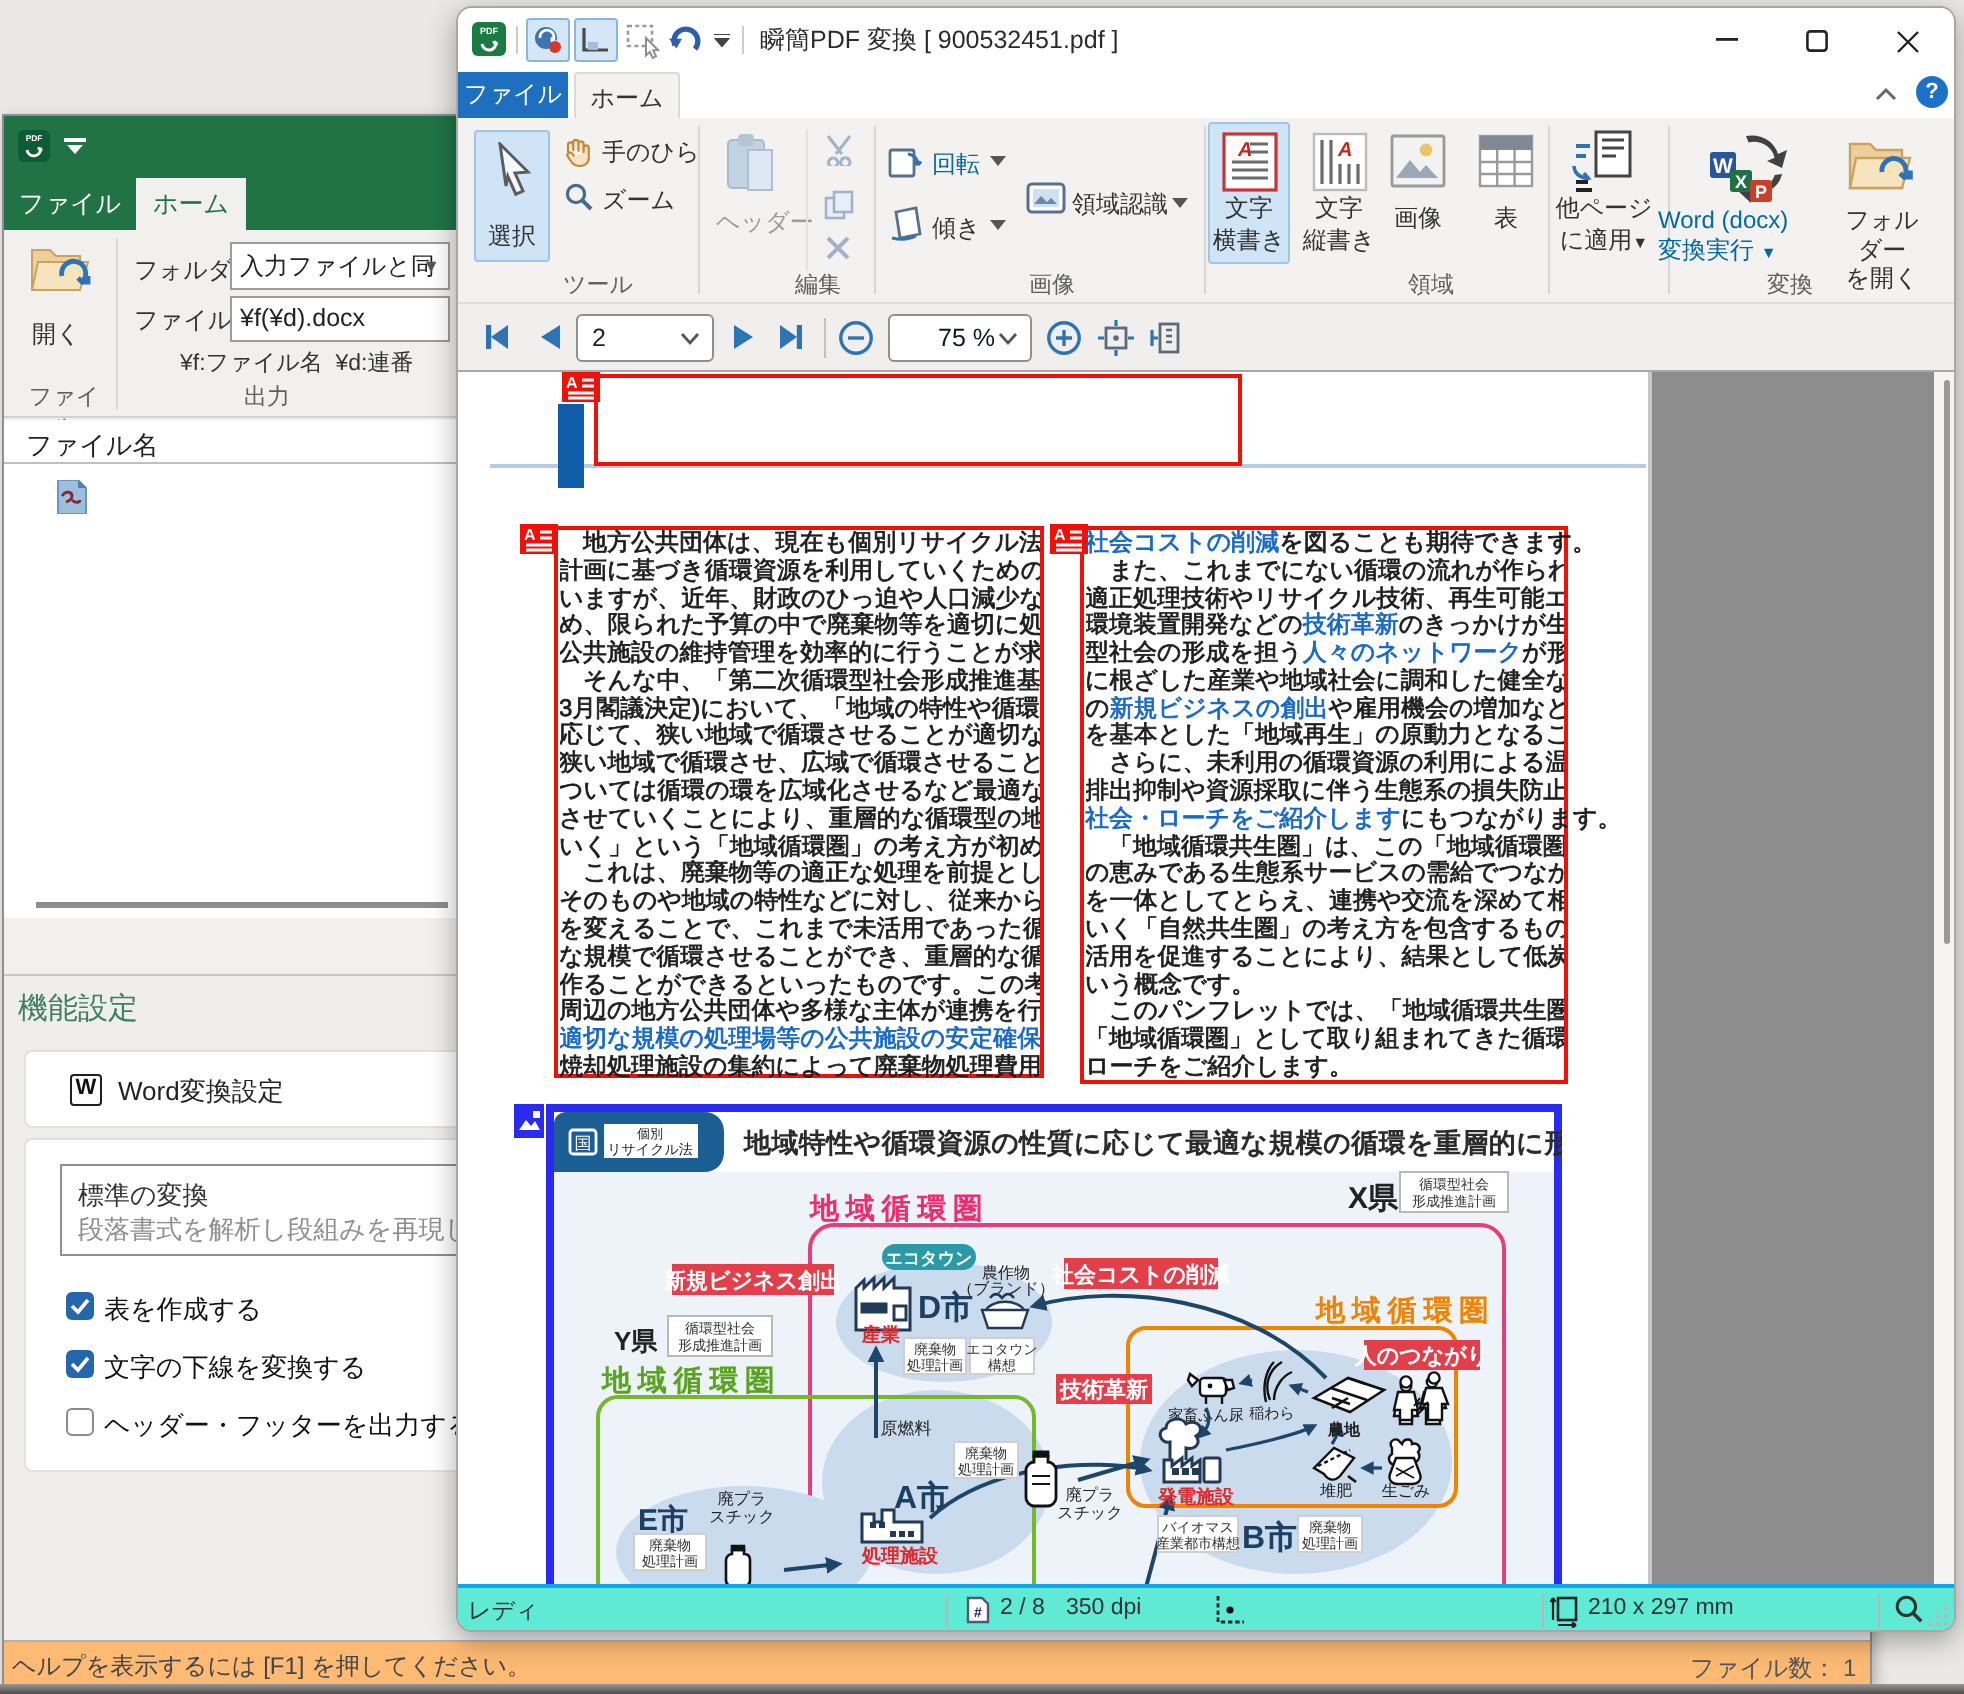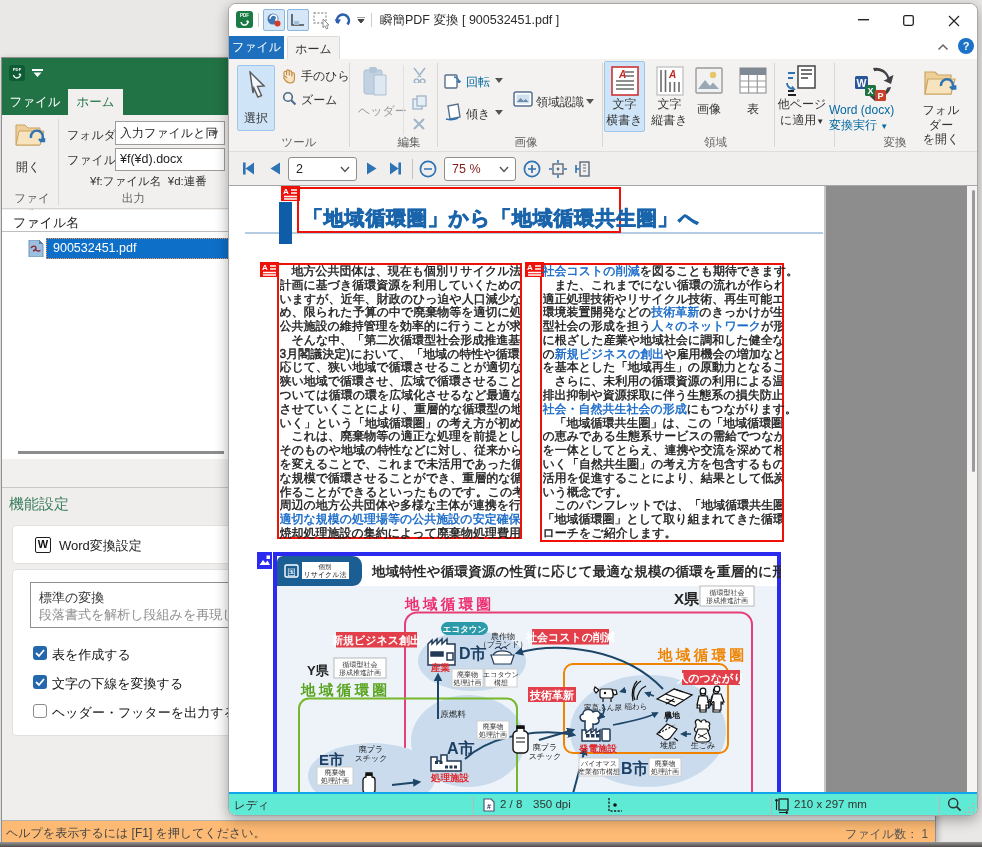--- a/index.html
+++ b/index.html
@@ -85,21 +85,20 @@
     <div id="bglisthead">
         <span style="position:absolute;left:11px;top:4px">ファイル名</span>
       </div>
     <div class="abs" style="left:26px;top:30px;width:16px;height:17px">
       <svg width="16" height="17" viewBox="0 0 16 17">
           <path d="M1 0 h10 l4 4 v13 H1z" fill="#9dbfdf" stroke="#6f94b8" stroke-width="1"></path>
           <path d="M11 0 l4 4 h-4z" fill="#5a7da0"></path>
           <path d="M3 8 c2-3 5-2 5 0 c0 2-3 3-3 3 m3-1 c2 2 4 1 4 0" stroke="#8a2430" stroke-width="1.4" fill="none"></path>
         </svg>
     </div>
-    <div class="abs" style="left:44px;top:28px;width:187px;height:21px;background:#0d6fc8;border:1px dotted #ff9a58;color:#fff;font-size:12.5px;line-height:19px;padding-left:6px">900532451.pdf</div>
     <div class="abs" style="left:16px;top:241px;width:206px;height:3px;background:#8f8d8b"></div>
   </div>
   <div id="funcsec">
     <div class="abs" style="left:7px;top:7px;font-size:15px;color:#3d7f5f">機能設定</div>
     <div class="abs" style="left:10px;top:37px;width:420px;height:39px;background:#fff;border:1px solid #e3e1df;border-radius:4px">
       <div class="abs" style="left:22px;top:11px;width:16px;height:16px;border:1.6px solid #1f1f1f;border-radius:2px;font-size:11px;font-weight:bold;color:#111;text-align:center;line-height:13px">W</div>
       <div class="abs" style="left:46px;top:11px;font-size:13px;color:#222">Word変換設定</div>
     </div>
     <div class="abs" style="left:10px;top:81px;width:420px;height:167px;background:#fff;border:1px solid #e3e1df;border-radius:4px">
       <div class="abs" style="left:17px;top:12px;width:384px;height:46px;border:1px solid #8f8f8f">
@@ -323,21 +322,21 @@
           <path d="M1 1.5 v12 L10.5 7.5z" fill="#2e74b5"></path>
         </svg>
     <svg class="abs" style="left:159px;top:9px" width="15" height="15" viewBox="0 0 15 15">
           <path d="M13 1.5 h-2.6 v12 H13z M2 1.5 v12 L10.5 7.5z" fill="#2e74b5"></path>
         </svg>
     <div class="vline" style="left:183px;top:7px;height:20px;background:#c2c0be"></div>
     <svg class="abs" style="left:190px;top:8px" width="18" height="18" viewBox="0 0 18 18">
           <circle cx="9" cy="9" r="7.6" fill="none" stroke="#2e74b5" stroke-width="1.7"></circle>
           <path d="M5 9 h8" stroke="#2e74b5" stroke-width="1.7"></path>
         </svg>
-    <div class="abs" style="left:215px;top:5px;width:72px;height:24px;background:#fff;border:1px solid #8f8f8f;border-radius:3px;font-size:12.5px;color:#7f1d1d;line-height:22px;padding-left:7px">75 %
+    <div class="abs" style="left:215px;top:5px;width:72px;height:24px;background:#fff;border:1px solid #8f8f8f;border-radius:3px;font-size:12.5px;color:#0f172a;line-height:22px;padding-left:24px">75 %
       <svg class="abs" style="right:6px;top:8px" width="10" height="7" viewBox="0 0 10 7">
             <path d="M1 1 L5 5.5 L9 1" stroke="#555" stroke-width="1.4" fill="none"></path>
           </svg>
     </div>
     <svg class="abs" style="left:294px;top:8px" width="18" height="18" viewBox="0 0 18 18">
           <circle cx="9" cy="9" r="7.6" fill="none" stroke="#2e74b5" stroke-width="1.7"></circle>
           <path d="M5 9 h8 M9 5 v8" stroke="#2e74b5" stroke-width="1.7"></path>
         </svg>
     <svg class="abs" style="left:320px;top:8px" width="18" height="18" viewBox="0 0 18 18">
           <rect x="4" y="4" width="10" height="10" fill="none" stroke="#5a6b7c" stroke-width="1.4"></rect>
@@ -356,21 +355,20 @@
     <div class="abs" style="left:738px;top:0;width:10px;height:606px;background:#f5f4f3"></div>
     <div class="abs" style="left:743px;top:4px;width:3px;height:282px;background:#9b9b9b;border-radius:2px"></div>
 
     <div class="abs" style="left:16px;top:46px;width:578px;height:1.5px;background:#b5cde2"></div>
     <div class="rbox" style="left:68px;top:0.5px;width:324px;height:46px"></div>
     <div class="tagA" style="left:52px;top:0"><svg width="19" height="15" viewBox="0 0 19 15">
             <text x="2" y="8" font-size="8" font-weight="bold" fill="#fff" font-family="Liberation Sans">A</text>
             <path d="M10 4 h6 M10 7 h6 M3 10.5 h13 M3 13 h13" stroke="#fff" stroke-width="1.4"></path>
           </svg></div>
     <div class="abs" style="left:50px;top:16px;width:13px;height:42px;background:#0f5ca8"></div>
-    <div class="abs" style="left:74px;top:19px;font-size:20px;font-weight:bold;color:#1a64ab;letter-spacing:0.8px;-webkit-text-stroke:0.8px #1a64ab;white-space:nowrap">「地域循環圏」から「地域循環共生圏」へ</div>
 
     <div class="rbox" style="left:48px;top:77px;width:245px;height:275.5px"></div>
     <div class="tagA" style="left:31px;top:76px"><svg width="19" height="15" viewBox="0 0 19 15">
             <text x="2" y="8" font-size="8" font-weight="bold" fill="#fff" font-family="Liberation Sans">A</text>
             <path d="M10 4 h6 M10 7 h6 M3 10.5 h13 M3 13 h13" stroke="#fff" stroke-width="1.4"></path>
           </svg></div>
     <div class="abs" style="left:50.5px;top:79px;width:240px">
       <div class="tl">　地方公共団体は、現在も個別リサイクル法や各種地域</div>
       <div class="tl">計画に基づき循環資源を利用していくための取組を行って</div>
       <div class="tl">いますが、近年、財政のひっ迫や人口減少などに対処するた</div>
@@ -402,21 +400,21 @@
       <div class="tle"><span class="lk">社会コストの削減</span>を図ることも期待できます。</div>
       <div class="tl">　また、これまでにない循環の流れが作られることにより、</div>
       <div class="tl">適正処理技術やリサイクル技術、再生可能エネルギー技術、</div>
       <div class="tl">環境装置開発などの<span class="lk">技術革新</span>のきっかけが生じ、地域に循環</div>
       <div class="tl">型社会の形成を担う<span class="lk">人々のネットワーク</span>が形成されて、地域</div>
       <div class="tl">に根ざした産業や地域社会に調和した健全な循環産業など</div>
       <div class="tl">の<span class="lk">新規ビジネスの創出</span>や雇用機会の増加など、自立と共生</div>
       <div class="tl">を基本とした「地域再生」の原動力となることが期待されます。</div>
       <div class="tl">　さらに、未利用の循環資源の利用による温室効果ガスの</div>
       <div class="tl">排出抑制や資源採取に伴う生態系の損失防止など、</div>
-      <div class="tle"><span class="lk">社会・自然共生社会の形成</span>にもつながります。</div>
+      <div class="tle"><span class="lk">社会・ローチをご紹介します</span>にもつながります。</div>
       <div class="tl">　「地域循環共生圏」は、この「地域循環圏」の考え方と、自然</div>
       <div class="tl">の恵みである生態系サービスの需給でつながる地域や人々</div>
       <div class="tl">を一体としてとらえ、連携や交流を深めて相互に支えあって</div>
       <div class="tl">いく「自然共生圏」の考え方を包含するもので、地域資源の</div>
       <div class="tl">活用を促進することにより、結果として低炭素も達成すると</div>
       <div class="tle">いう概念です。</div>
       <div class="tl">　このパンフレットでは、「地域循環共生圏」のうち、これまで</div>
       <div class="tl">「地域循環圏」として取り組まれてきた循環分野からのアプ</div>
       <div class="tle">ローチをご紹介します。</div>
     </div>

